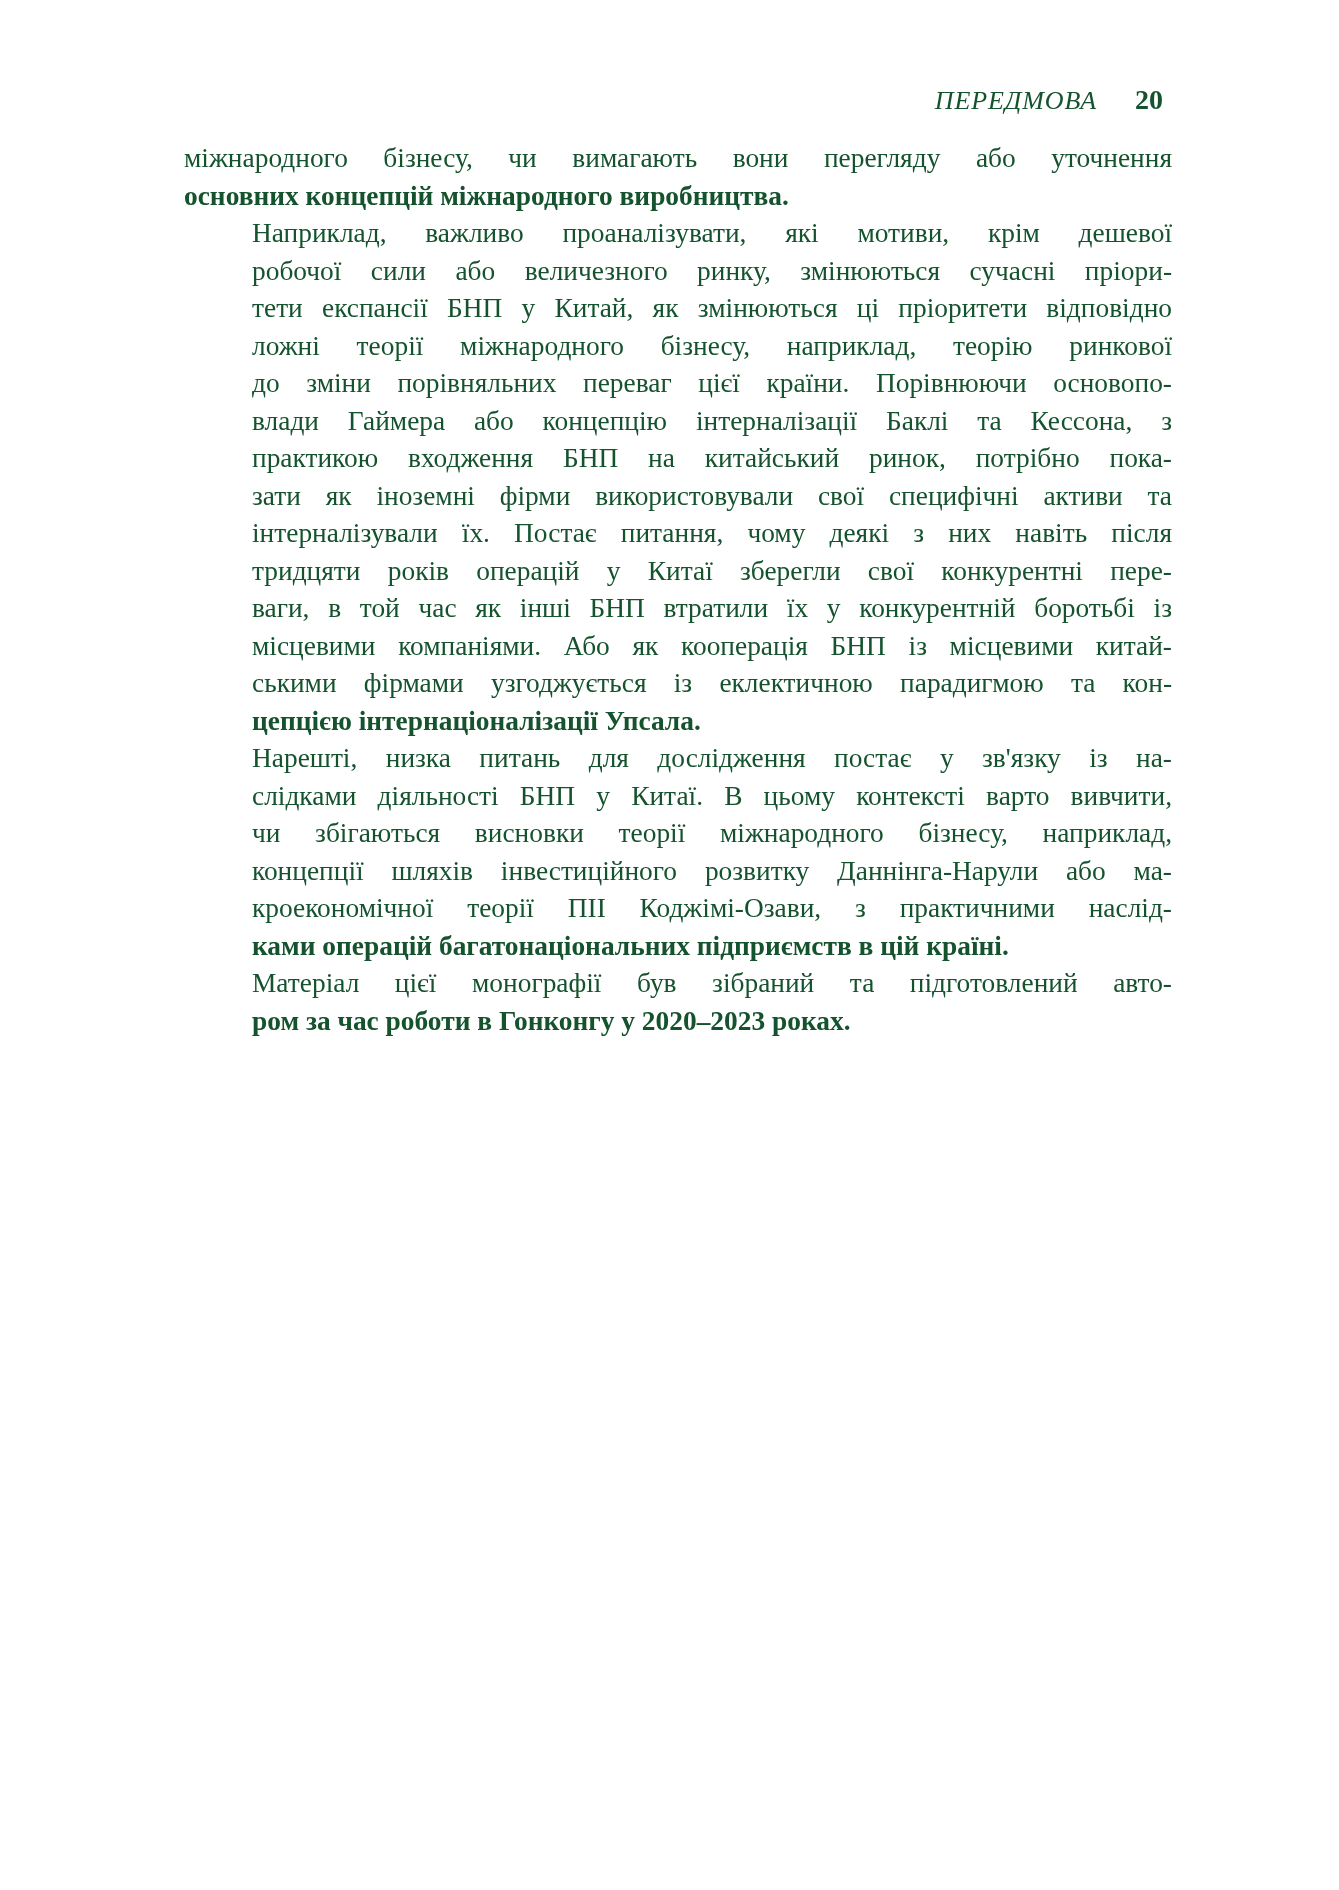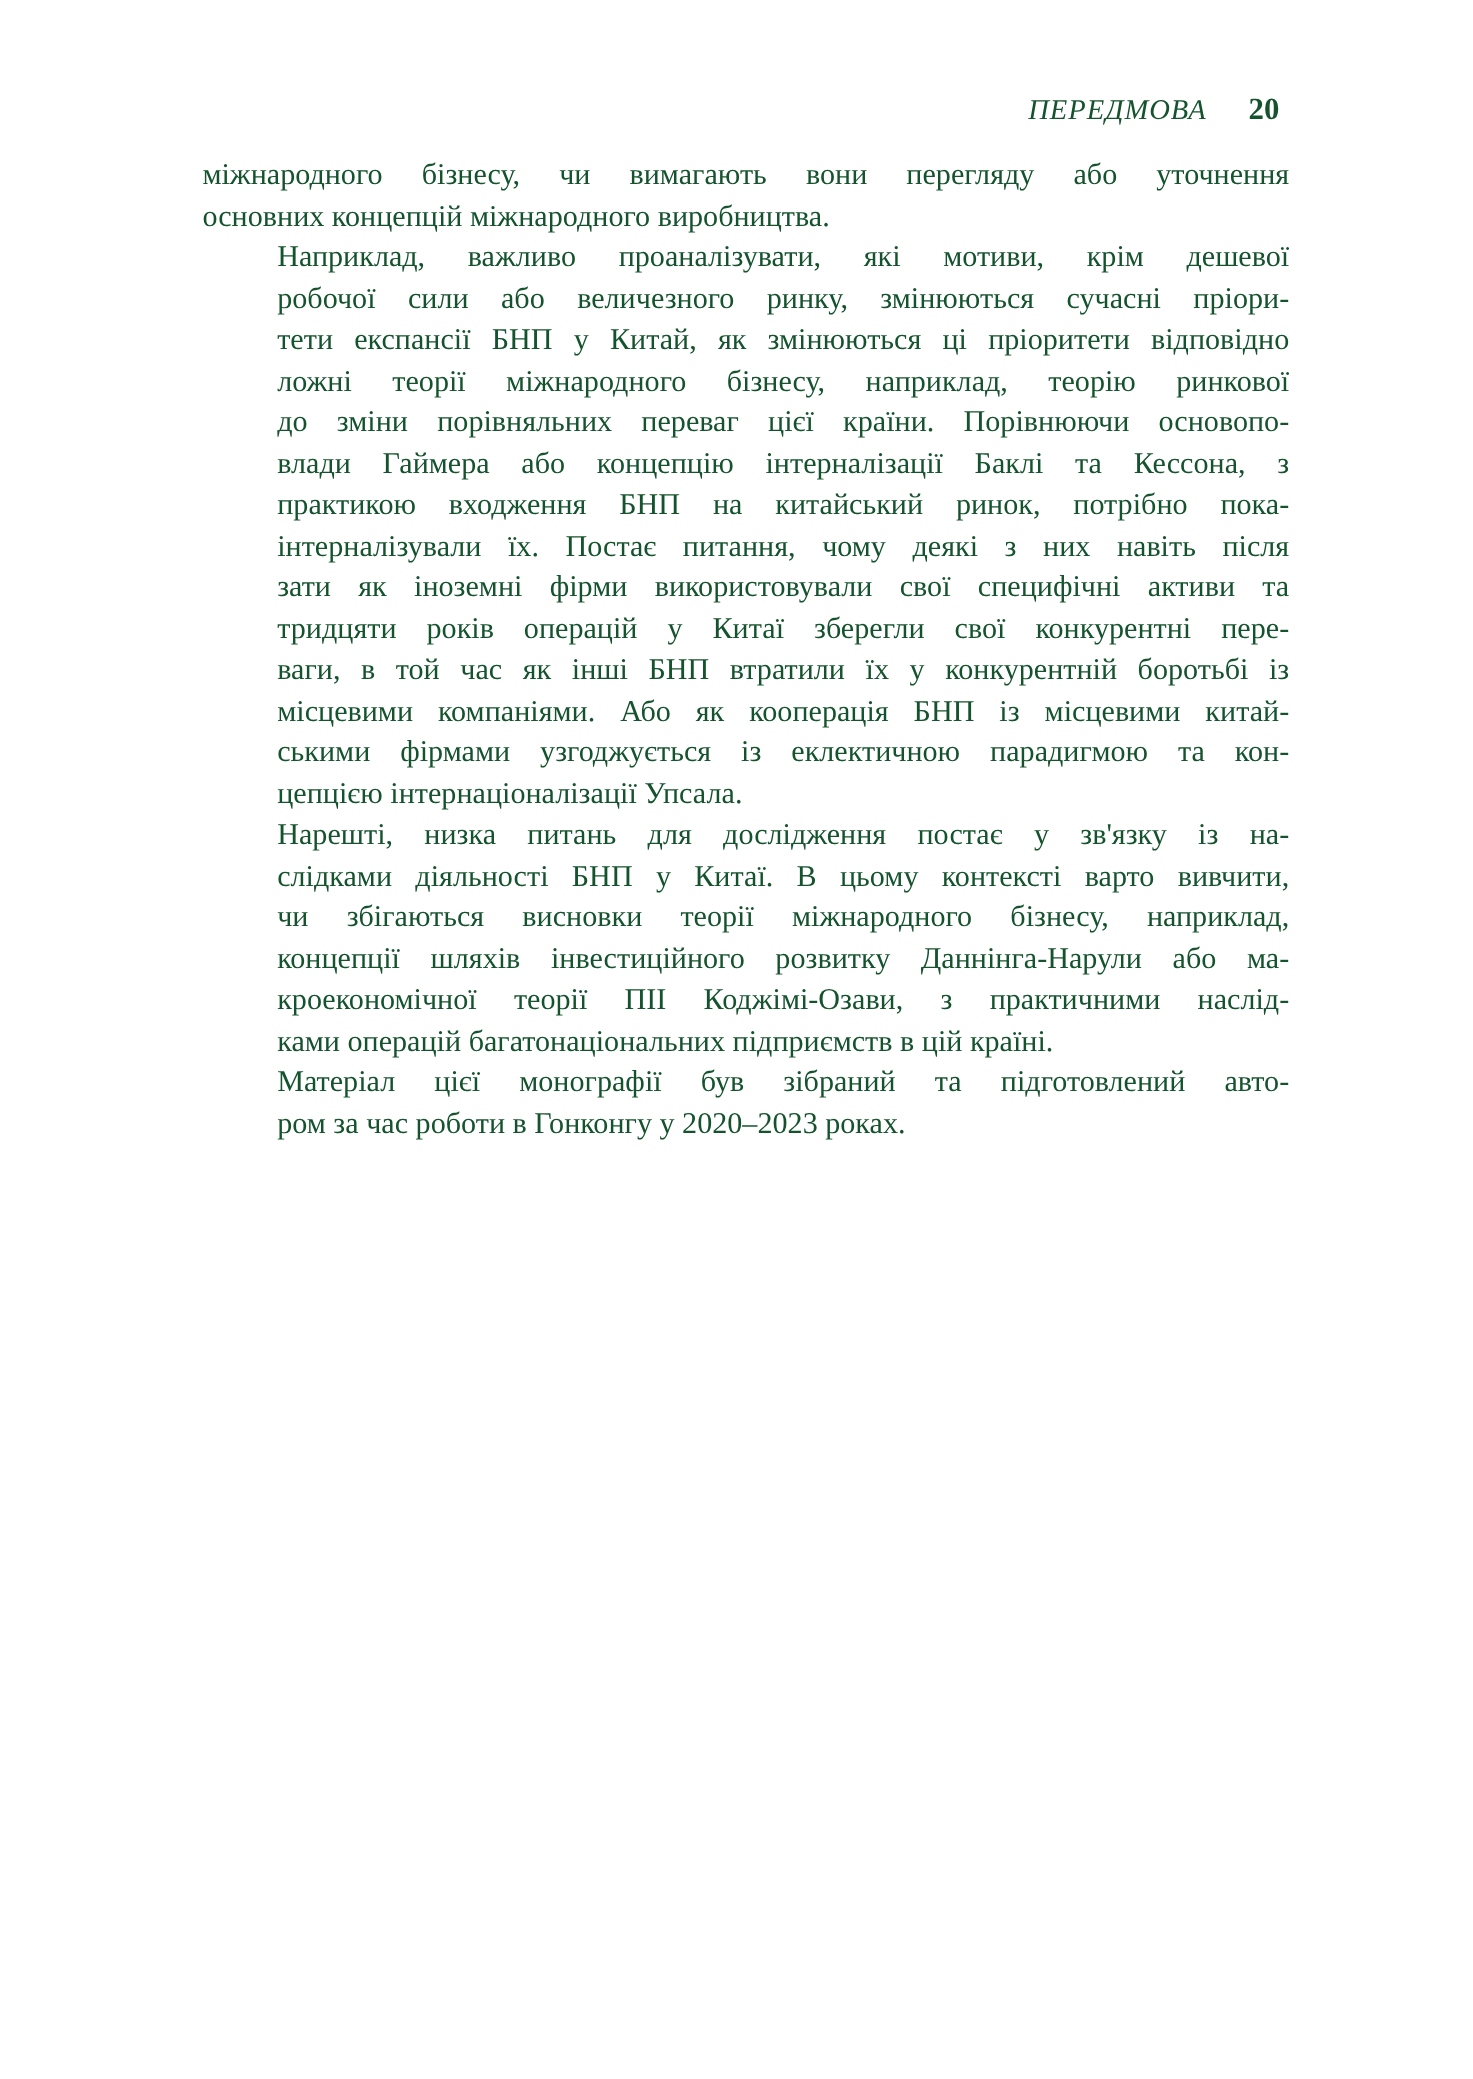--- a/index.html
+++ b/index.html
@@ -64,20 +64,21 @@
   
   .line {
     display: block;
     text-align: justify;
     text-align-last: justify;
     white-space: pre-wrap;
   }
   .line.last,
   .line.ragged {
     text-align-last: left;
+    font-weight: bold;
   }
   .line.indent {
     text-indent: 68px;
   }
 </style>
 </head>
 <body>
 
 <div class="page">
 
@@ -92,22 +93,22 @@
         <span class="line last">основних концепцій міжнародного виробництва.</span>
       </p>
       <p class="para indented">
         <span class="line indent">Наприклад, важливо проаналізувати, які мотиви, крім дешевої</span>
         <span class="line">робочої сили або величезного ринку, змінюються сучасні пріори-</span>
         <span class="line">тети експансії БНП у Китай, як змінюються ці пріоритети відповідно</span>
         <span class="line">ложні теорії міжнародного бізнесу, наприклад, теорію ринкової</span>
         <span class="line">до зміни порівняльних переваг цієї країни. Порівнюючи основопо-</span>
         <span class="line">влади Гаймера або концепцію інтерналізації Баклі та Кессона, з</span>
         <span class="line">практикою входження БНП на китайський ринок, потрібно пока-</span>
+        <span class="line">зати як іноземні фірми використовували свої специфічні активи та</span>
         <span class="line">інтерналізували їх. Постає питання, чому деякі з них навіть після</span>
-        <span class="line">зати як іноземні фірми використовували свої специфічні активи та</span>
         <span class="line">тридцяти років операцій у Китаї зберегли свої конкурентні пере-</span>
         <span class="line">ваги, в той час як інші БНП втратили їх у конкурентній боротьбі із</span>
         <span class="line">місцевими компаніями. Або як кооперація БНП із місцевими китай-</span>
         <span class="line">ськими фірмами узгоджується із еклектичною парадигмою та кон-</span>
         <span class="line last">цепцією інтернаціоналізації Упсала.</span>
       </p>
       <p class="para indented">
         <span class="line indent">Нарешті, низка питань для дослідження постає у зв'язку із на-</span>
         <span class="line">слідками діяльності БНП у Китаї. В цьому контексті варто вивчити,</span>
         <span class="line">чи збігаються висновки теорії міжнародного бізнесу, наприклад,</span>

